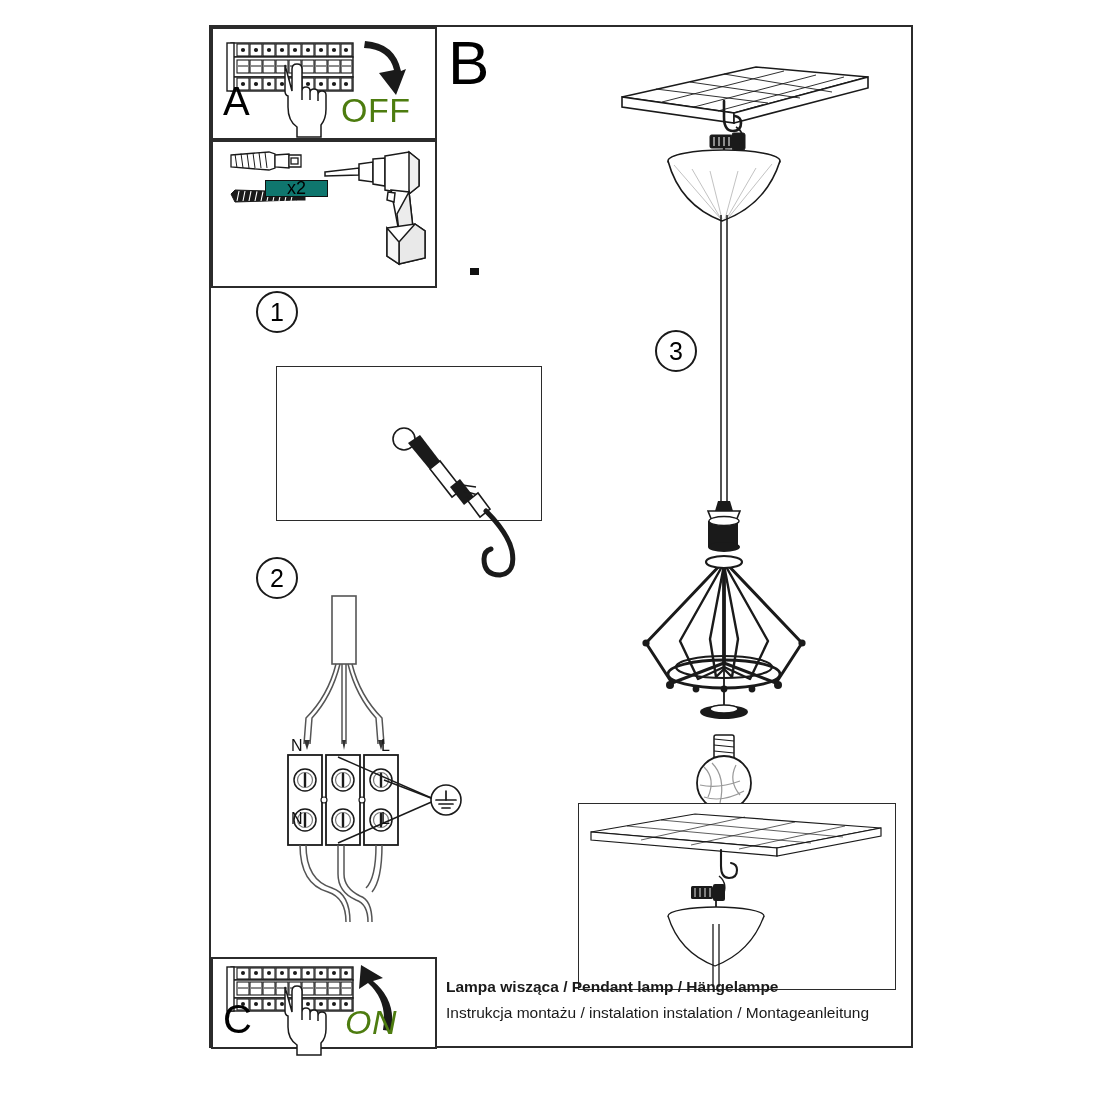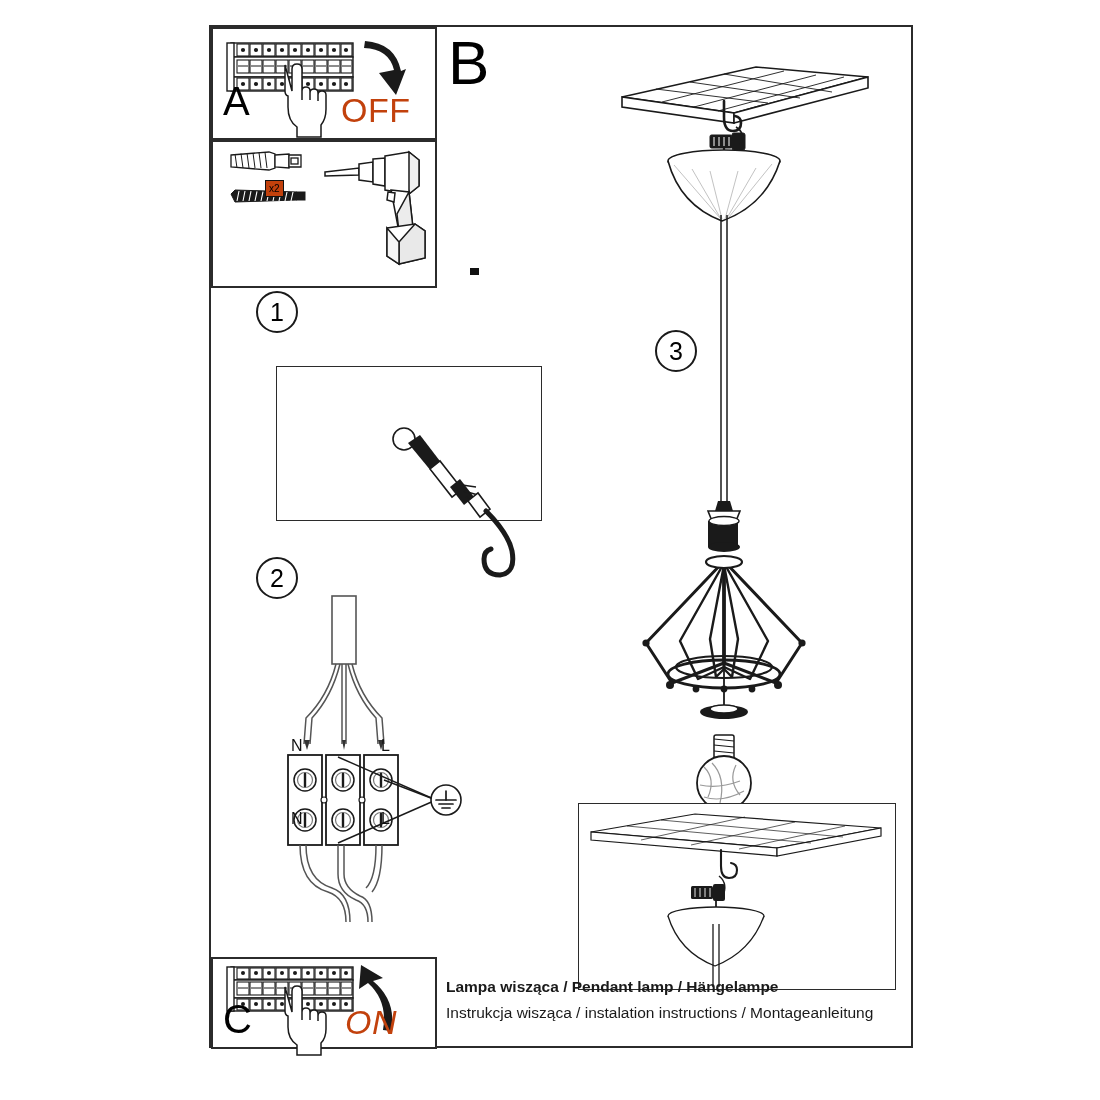--- a/index.html
+++ b/index.html
@@ -32,21 +32,21 @@
     position: absolute;
     font-size: 62px;
     font-weight: 400;
     line-height: 1;
     color: #000;
   }
   .word {
     position: absolute;
     font-size: 34px;
     letter-spacing: 0.5px;
-    color: #c2410c;
+    color: #4d7c0f;
   }
   .step-num {
     position: absolute;
     width: 38px; height: 38px;
     border: 2.2px solid #1a1a1a;
     border-radius: 50%;
     display: flex; align-items: center; justify-content: center;
     font-size: 25px;
     background: #fff;
     color: #000;
@@ -59,23 +59,23 @@
   .caption {
     position: absolute;
     font-size: 15.5px;
     line-height: 21px;
     color: #1a1a1a;
     white-space: nowrap;
   }
   .qty-box {
     position: absolute;
     border: 1.6px solid #111;
-    font-size: 10px;
-    padding: 0 3px;
-    background: #c2410c;
+    font-size: 18px;
+    padding: 0 21px;
+    background: #0f766e;
     line-height: 15px;
     color: #000;
   }
   svg { display: block; overflow: visible; }
   .stray {
     position: absolute;
     width: 9px; height: 7px;
     background: #111;
   }
 </style>
@@ -578,14 +578,14 @@
       <ellipse cx="137" cy="112" rx="48" ry="9"></ellipse>
       <path d="M89 112 Q100 148 136 162 Q172 148 185 112"></path>
     </g>
     <g stroke="#1a1a1a" stroke-width="1.3" fill="none">
       <line x1="134" y1="120" x2="134" y2="183"></line>
       <line x1="140" y1="120" x2="140" y2="183"></line>
     </g>
   </svg>
 </div>
 
-<div class="caption" style="left:446px; top:1002px;">Instrukcja wisząca / instalation instructions / Montageanleitung</div>
+<div class="caption" style="left:446px; top:1002px;">Instrukcja montażu / instalation instalation / Montageanleitung</div>
 <div class="caption" style="left:446px; top:976px;font-weight:bold;">Lampa wisząca / Pendant lamp / Hängelampe</div>
 
 </body></html>

